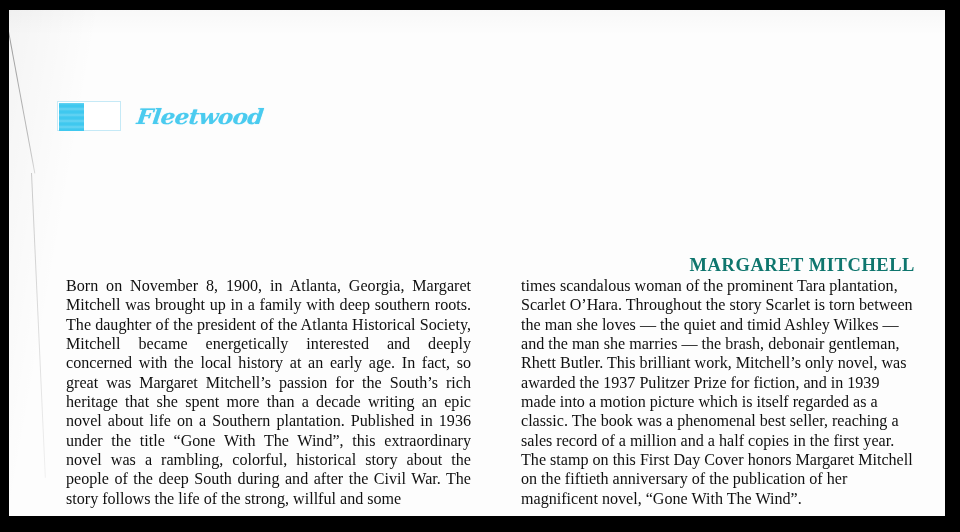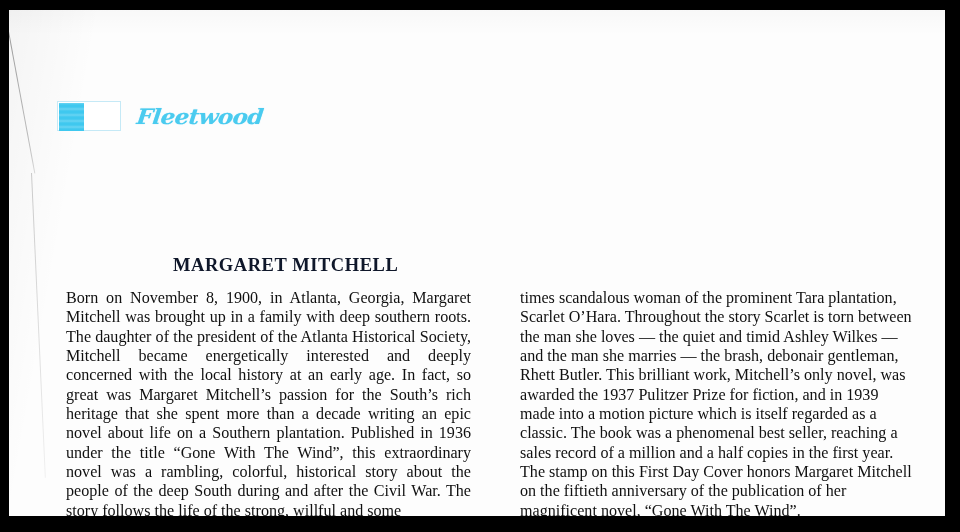--- a/index.html
+++ b/index.html
@@ -119,32 +119,33 @@
   }
 
   
   .article {
     position: absolute;
     left: 57px;
     top: 245px;
     width: 849px;
   }
   .article-title {
-    text-align: left;
+    text-align: right;
     font-family: "Liberation Serif", serif;
     font-size: 18.5px;
     font-weight: bold;
     letter-spacing: 0.55px;
-    color: #0f172a;
-    margin: 0 0 12px 0;
+    color: #0f766e;
+    margin: 0 0 0 0;
     padding-left: 107px;
   }
   .columns {
     display: flex;
     gap: 38px;
+    justify-content: space-between;
   }
   .col {
     width: 405px;
   }
   .col p {
     margin: 0;
     text-align: justify;
     text-justify: inter-word;
     font-family: "Liberation Serif", serif;
     font-size: 16.1px;

